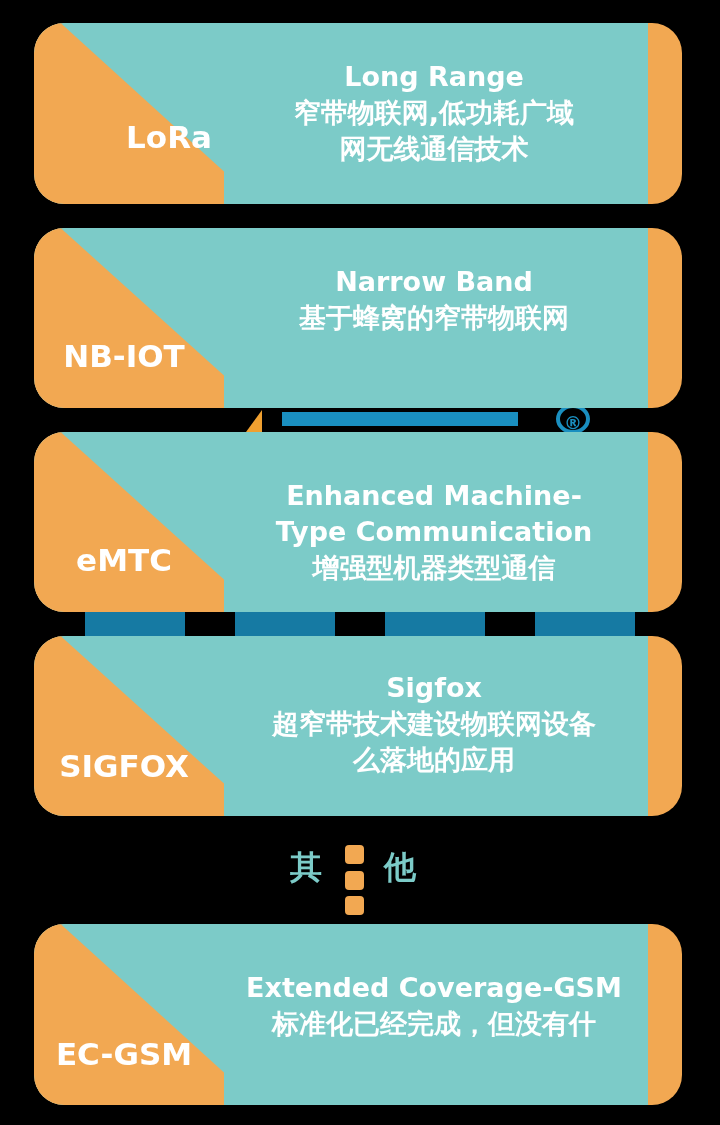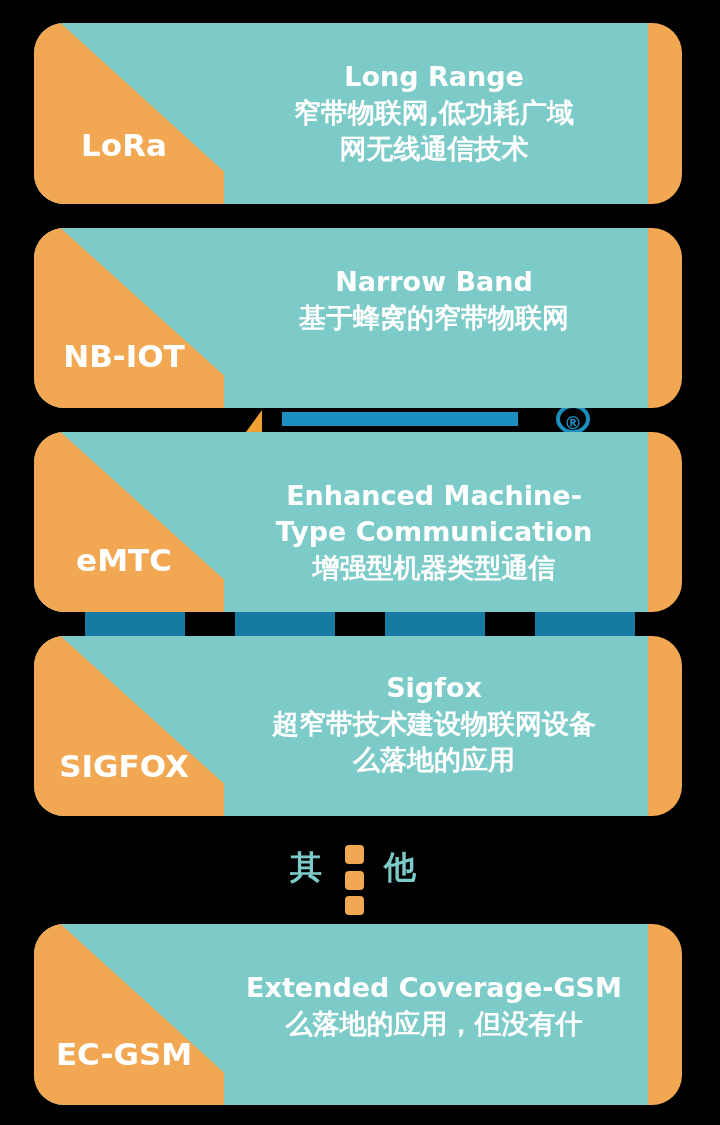--- a/index.html
+++ b/index.html
@@ -58,21 +58,21 @@
     <span></span>
       <span></span>
       <span></span>
       <span></span>
   </div>
 </div>
 
 <div class="card" style="top:23px;height:181px;">
   <div class="body"></div>
   <div class="corner"></div>
-  <div class="tag" style="top:104px;">LoRa</div>
+  <div class="tag" style="top:96px;padding-left:45px;">LoRa</div>
   <div class="desc" style="top:36px;">
     <div>Long Range</div>
     <div>窄带物联网,低功耗广域</div>
     <div>网无线通信技术</div>
   </div>
 </div>
 
 <div class="card" style="top:228px;height:180px;">
   <div class="body"></div>
   <div class="corner"></div>
@@ -112,15 +112,15 @@
   <div class="dot" style="top:66px;"></div>
   <div class="ch" style="left:384px;">他</div>
 </div>
 
 <div class="card" style="top:924px;height:181px;">
   <div class="body"></div>
   <div class="corner"></div>
   <div class="tag" style="top:112px;">EC-GSM</div>
   <div class="desc" style="top:46px;">
     <div>Extended Coverage-GSM</div>
-    <div>么落地的应用，但没有什</div>
+    <div>标准化已经完成，但没有什</div>
   </div>
 </div>
 
 </body></html>

